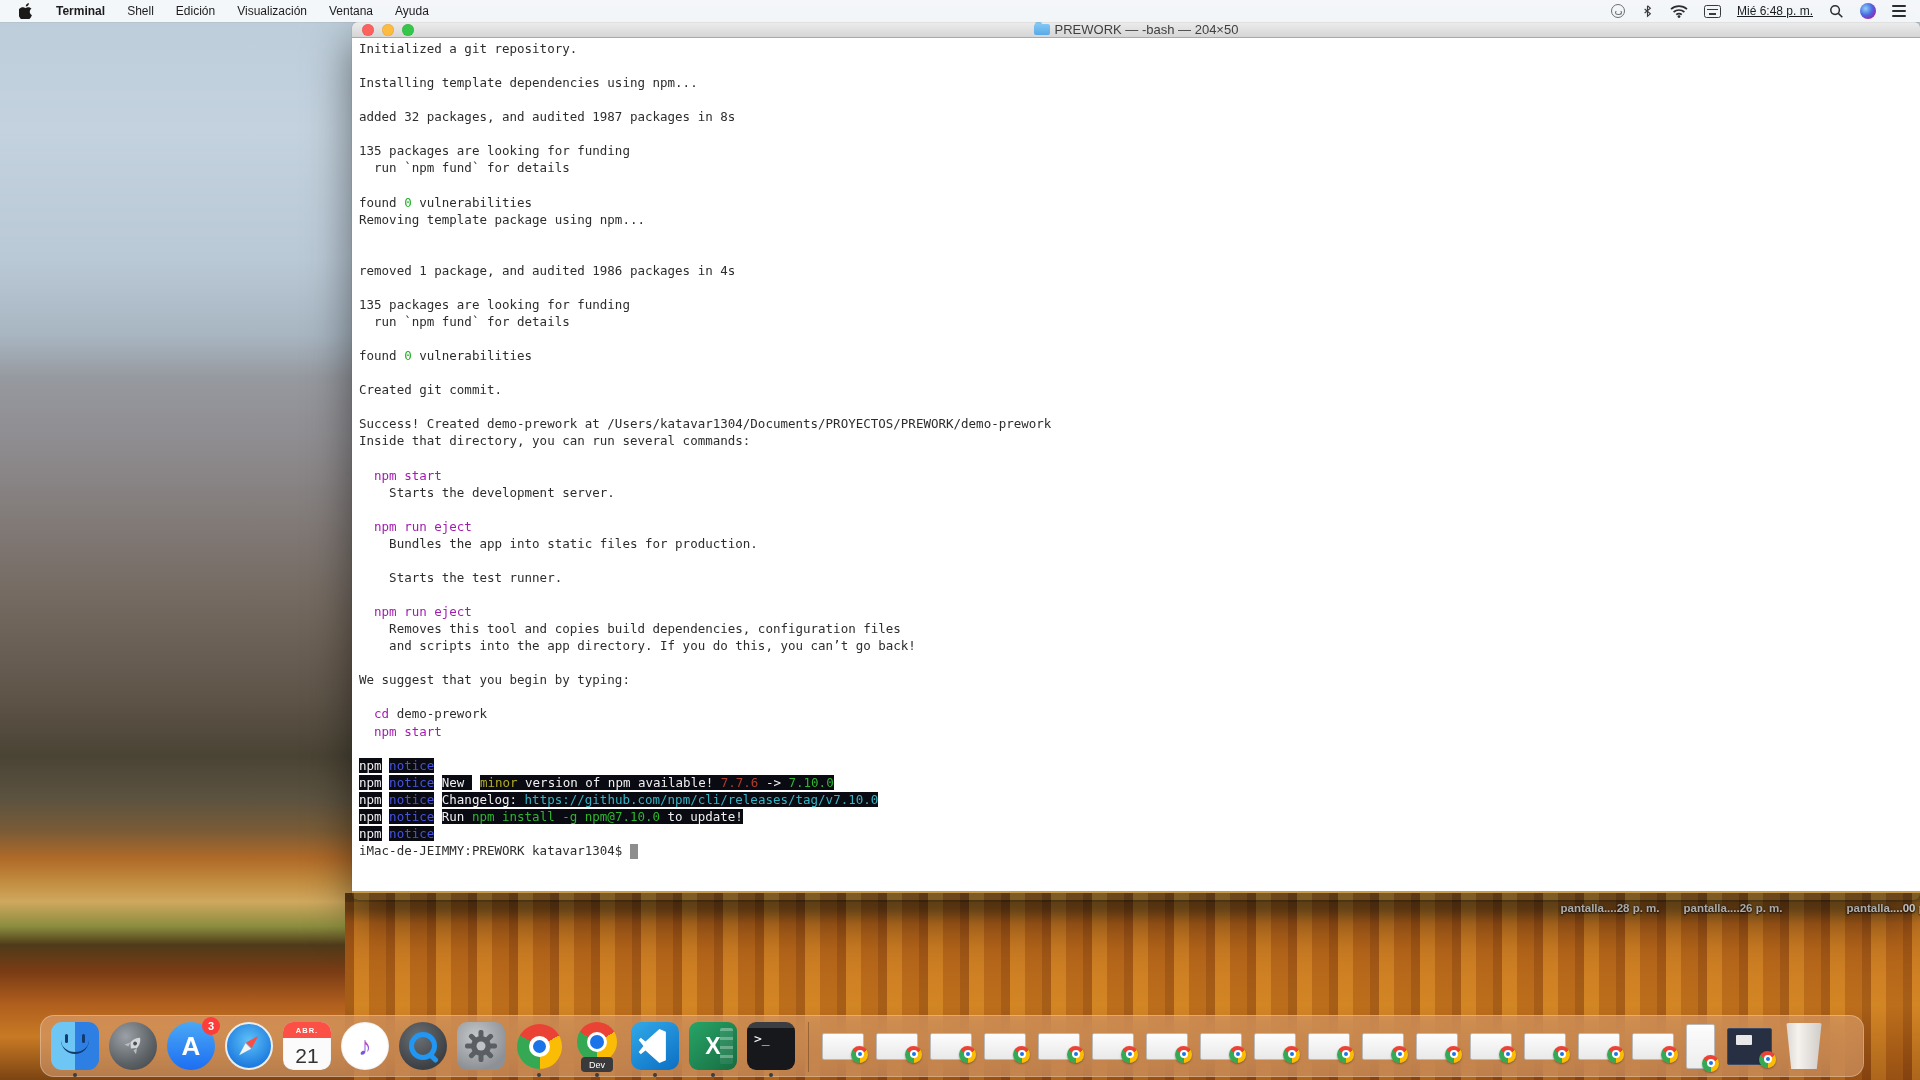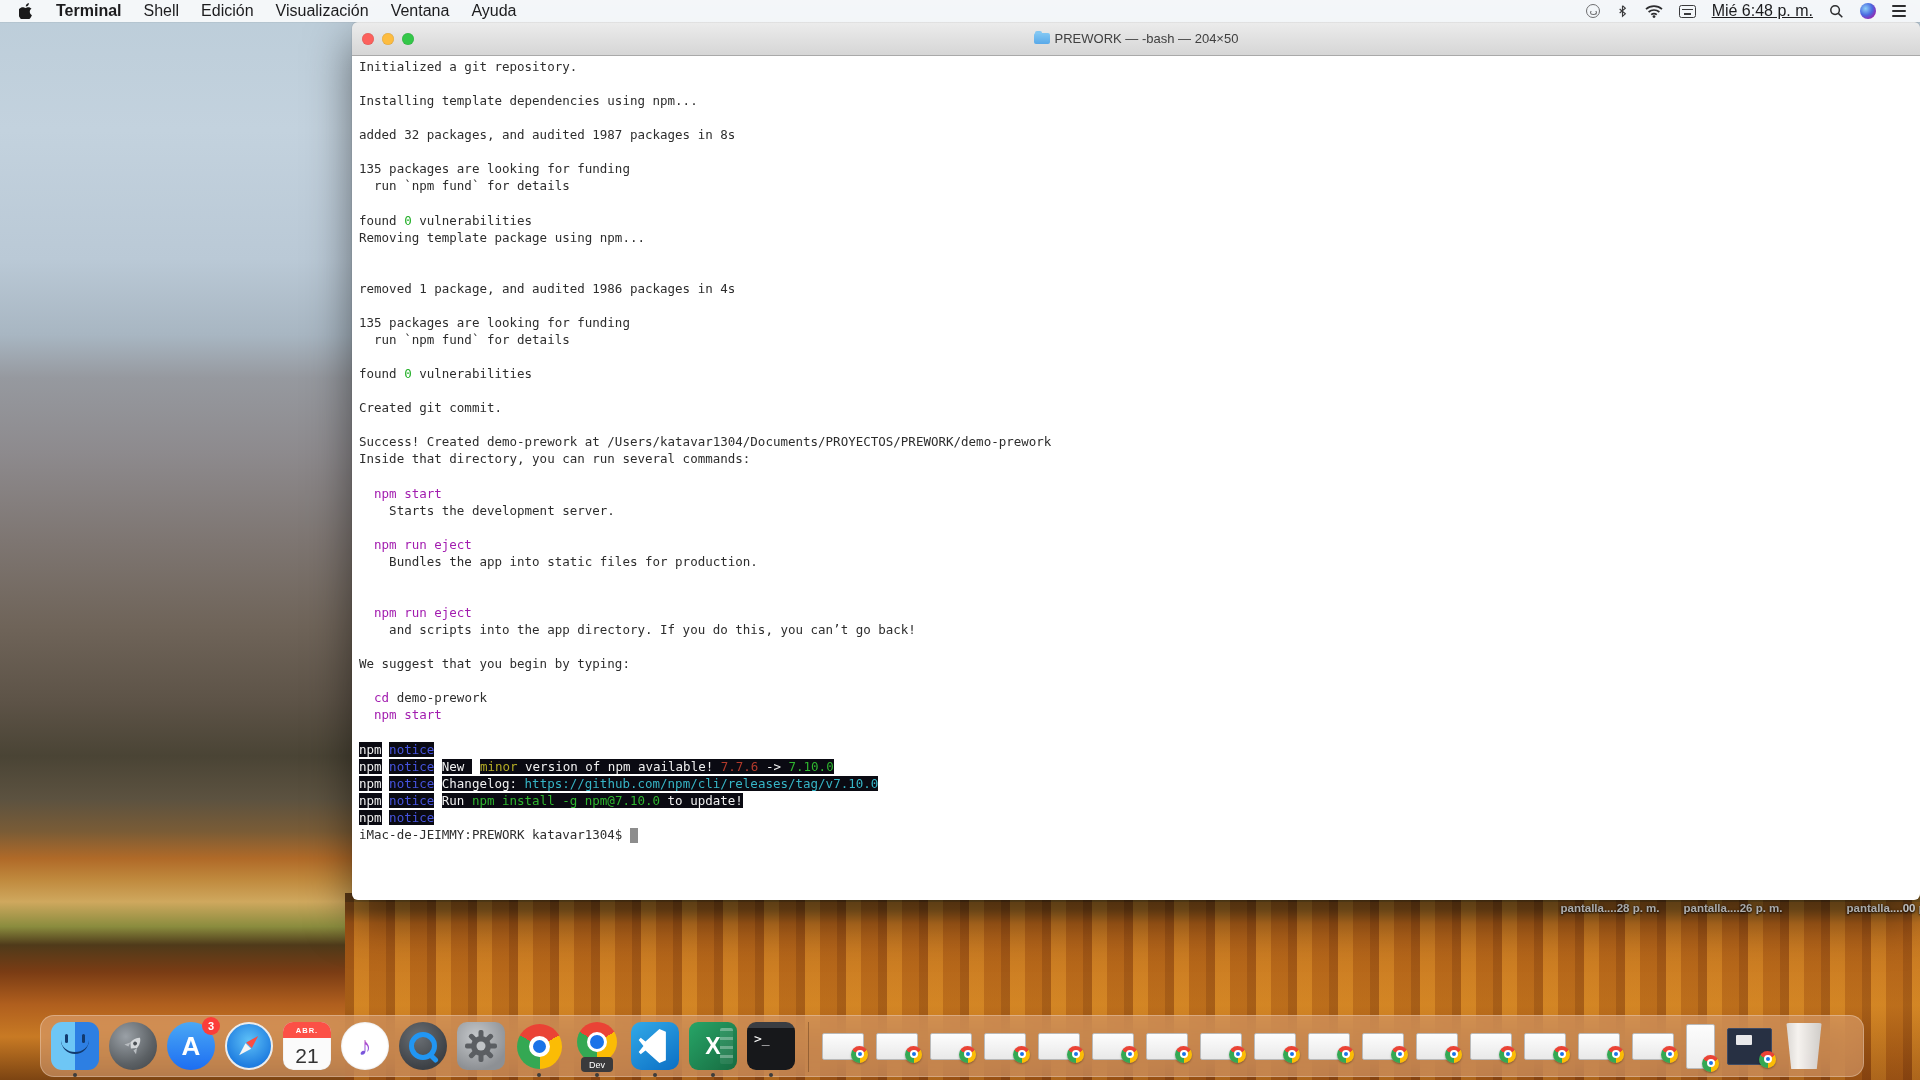--- a/index.html
+++ b/index.html
@@ -21,41 +21,41 @@
 
   
   .desk-labels { position:absolute; inset:0; z-index:5; pointer-events:none; }
   .desk-label { position:absolute; top:902px; transform:translateX(-50%); color:#fff;
     font-size:11.5px; font-weight:bold; text-shadow:0 1px 2px rgba(0,0,0,.85), 0 0 3px rgba(0,0,0,.5); white-space:nowrap; }
   .dl0{ left:1610px; } .dl1{ left:1733px; } .dl2{ left:1896px; }
 
   
   .menubar { position:absolute; top:0; left:0; right:0; height:22px; z-index:50;
     background:rgba(247,249,251,.95); display:flex; align-items:center;
-    font-size:16px; color:#1c1c1e; box-shadow:0 0 1px rgba(0,0,0,.25); }
+    font-size:12px; color:#1c1c1e; box-shadow:0 0 1px rgba(0,0,0,.25); }
   .apple { padding:0 12px 0 19px; display:flex; align-items:center; }
   .m-item { padding:0 11px; line-height:22px; }
   .m-app { font-weight:bold; }
   .m-spacer { flex:1; }
   .m-icon { display:flex; align-items:center; justify-content:center; padding:0 8px; height:22px; }
   .m-clock { padding:0 8px; white-space:nowrap;text-decoration:underline; }
   .cc-ring { width:14px; height:14px; border:1.6px solid #6e6e70; border-radius:50%; position:relative; }
   .cc-ring::after { content:""; position:absolute; left:3px; top:4.5px; width:5px; height:3px; border:1.4px solid #6e6e70; border-radius:50%; border-top-color:transparent; }
   .kbd-box { width:17px; height:13px; border:1.4px solid #3a3a3c; border-radius:2.5px; position:relative; }
   .kbd-box::before { content:""; position:absolute; left:2px; right:2px; top:3px; height:1.4px; background:#3a3a3c; }
   .kbd-box::after { content:""; position:absolute; left:4px; bottom:2px; width:7px; height:1.4px; background:#3a3a3c; }
   .siri-ball { width:16px; height:16px; border-radius:50%;
     background:radial-gradient(circle at 35% 35%, #8fd0f8, #4a6ae0 45%, #8a30b8 72%, #e05a9a 95%); }
   .nc-lines { display:flex; flex-direction:column; gap:3px; }
   .nc-lines i { display:block; width:14px; height:1.8px; background:#2c2c2e; border-radius:1px; }
 
   
   .window { position:absolute; left:352px; top:22px; width:1568px; height:878px; z-index:20;
     border-radius:6px; box-shadow:0 18px 45px rgba(0,0,0,.5), 0 0 1px rgba(0,0,0,.4); overflow:hidden; }
-  .titlebar { height:34px; background:linear-gradient(#ececec,#d6d6d6); border-bottom:1px solid #a9a9a9;
+  .titlebar { height:16px; background:linear-gradient(#ececec,#d6d6d6); border-bottom:1px solid #a9a9a9;
     position:relative; display:flex; align-items:center; }
   .tl { width:12px; height:12px; border-radius:50%; margin-left:8px; flex:none;
     background:#fc615d; box-shadow:inset 0 0 1px rgba(0,0,0,.3); }
   .tl:first-child { margin-left:10px; }
   .tl-y { background:#fdbc40; } .tl-g { background:#34c749; }
   .title-wrap { position:absolute; inset:0; display:flex; align-items:center; justify-content:center;
     gap:5px; font-size:13px; color:#404040; }
   .folder-icon { width:16px; height:11px; background:linear-gradient(#82c7f3,#59a9e9); border-radius:2px; position:relative; flex:none; }
   .folder-icon::before { content:""; position:absolute; top:-2.5px; left:1px; width:7px; height:3px; background:#82c7f3; border-radius:2px 2px 0 0; }
 
@@ -257,22 +257,24 @@
         <div class="t-line">&nbsp;</div>
         <div class="t-line"><span>Success! Created demo-prework at /Users/katavar1304/Documents/PROYECTOS/PREWORK/demo-prework</span></div>
         <div class="t-line"><span>Inside that directory, you can run several commands:</span></div>
         <div class="t-line">&nbsp;</div>
         <div class="t-line"><span>  </span><span class="tc-cyan">npm start</span></div>
         <div class="t-line"><span>    Starts the development server.</span></div>
         <div class="t-line">&nbsp;</div>
         <div class="t-line"><span>  </span><span class="tc-cyan">npm run eject</span></div>
         <div class="t-line"><span>    Bundles the app into static files for production.</span></div>
         <div class="t-line">&nbsp;</div>
+        <div class="t-line"><span>    Starts the test runner.</span></div>
         <div class="t-line">&nbsp;</div>
         <div class="t-line"><span>  </span><span class="tc-cyan">npm run eject</span></div>
+        <div class="t-line"><span>    Removes this tool and copies build dependencies, configuration files</span></div>
         <div class="t-line"><span>    and scripts into the app directory. If you do this, you can’t go back!</span></div>
         <div class="t-line">&nbsp;</div>
         <div class="t-line"><span>We suggest that you begin by typing:</span></div>
         <div class="t-line">&nbsp;</div>
         <div class="t-line"><span>  </span><span class="tc-cyan">cd</span><span> demo-prework</span></div>
         <div class="t-line"><span>  </span><span class="tc-cyan">npm start</span></div>
         <div class="t-line">&nbsp;</div>
         <div class="t-line"><span class="tc-sel">npm</span><span> </span><span class="tc-selblue">notice</span></div>
         <div class="t-line"><span class="tc-sel">npm</span><span> </span><span class="tc-selblue">notice</span><span> </span><span class="tc-sel">New </span><span class="tc-selyellow">minor</span><span class="tc-sel"> version of npm available! </span><span class="tc-selred">7.7.6</span><span class="tc-sel"> -&gt; </span><span class="tc-selgreen">7.10.0</span></div>
         <div class="t-line"><span class="tc-sel">npm</span><span> </span><span class="tc-selblue">notice</span><span> </span><span class="tc-sel">Changelog: </span><span class="tc-selcyan">https://github.com/npm/cli/releases/tag/v7.10.0</span></div>

